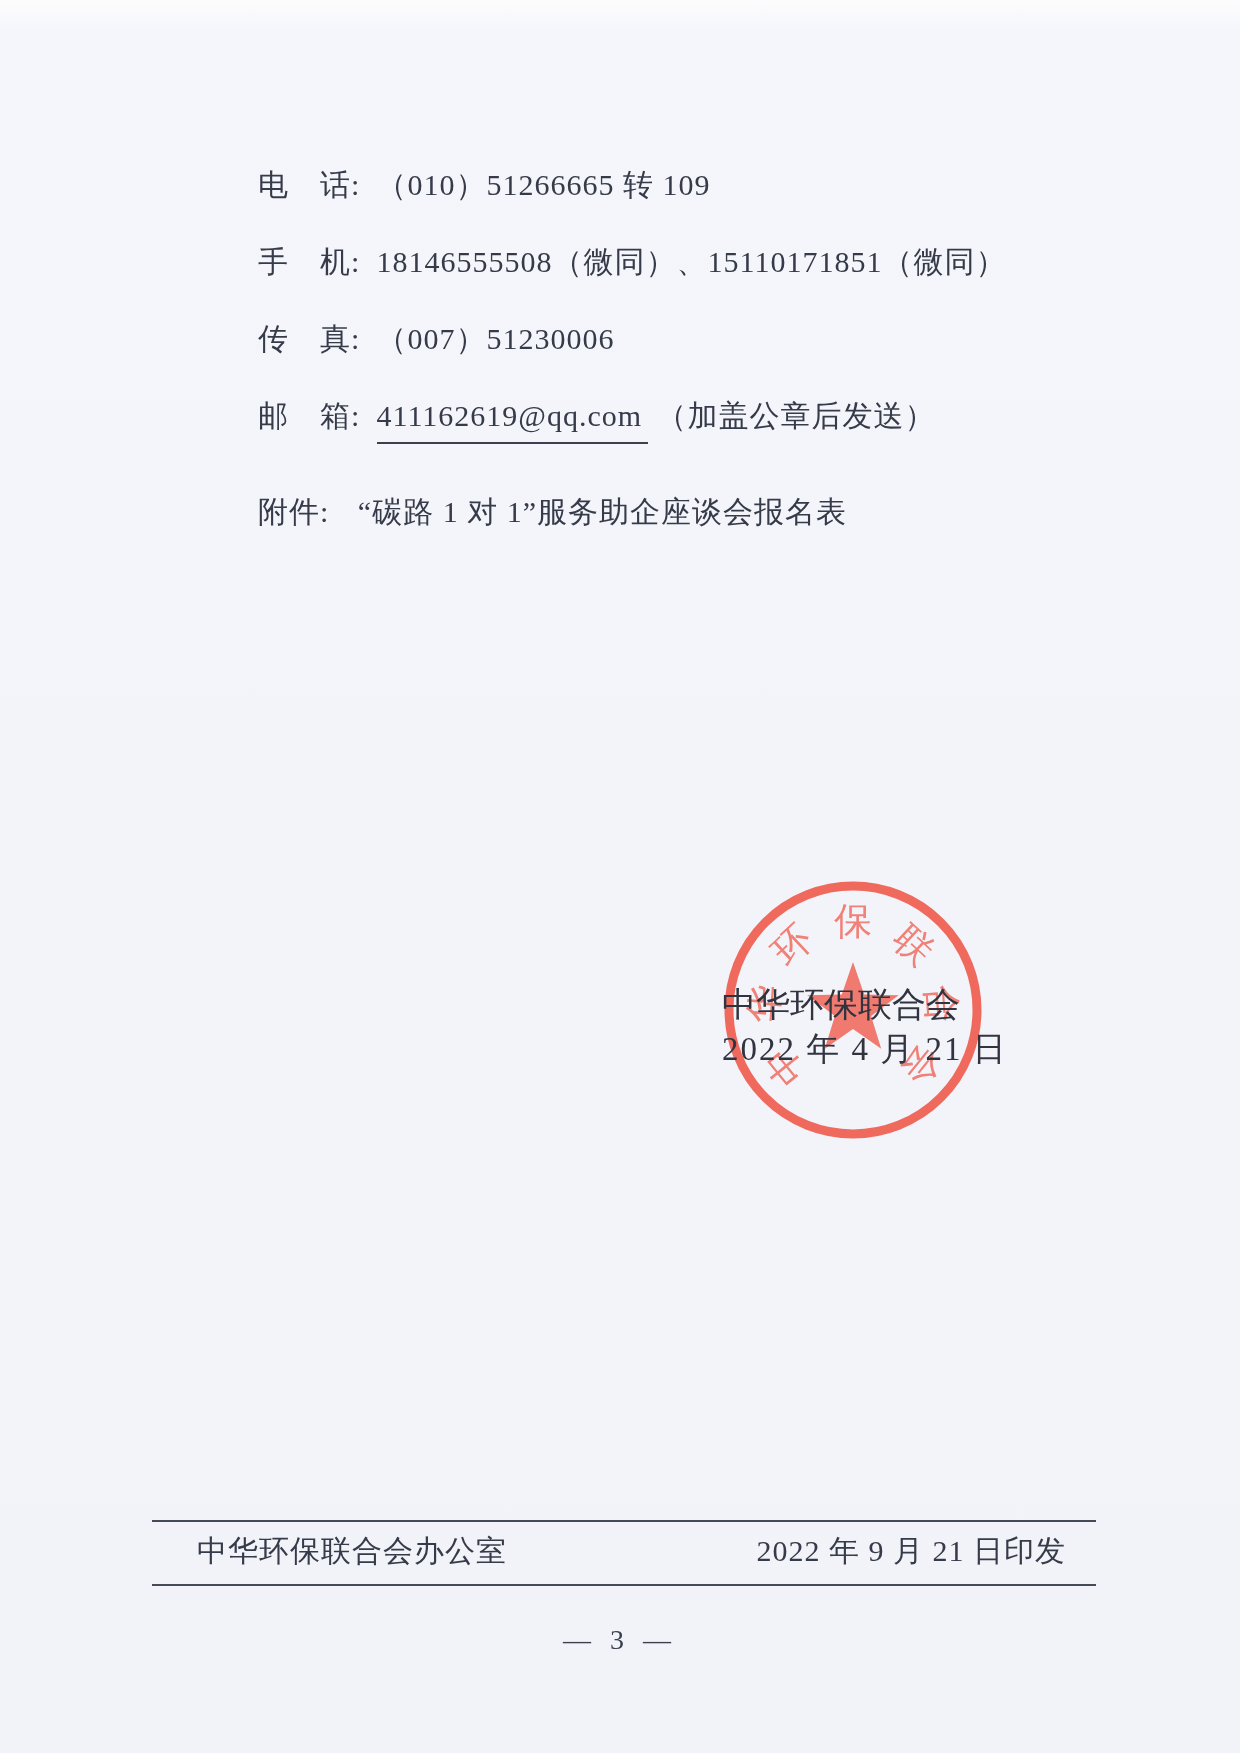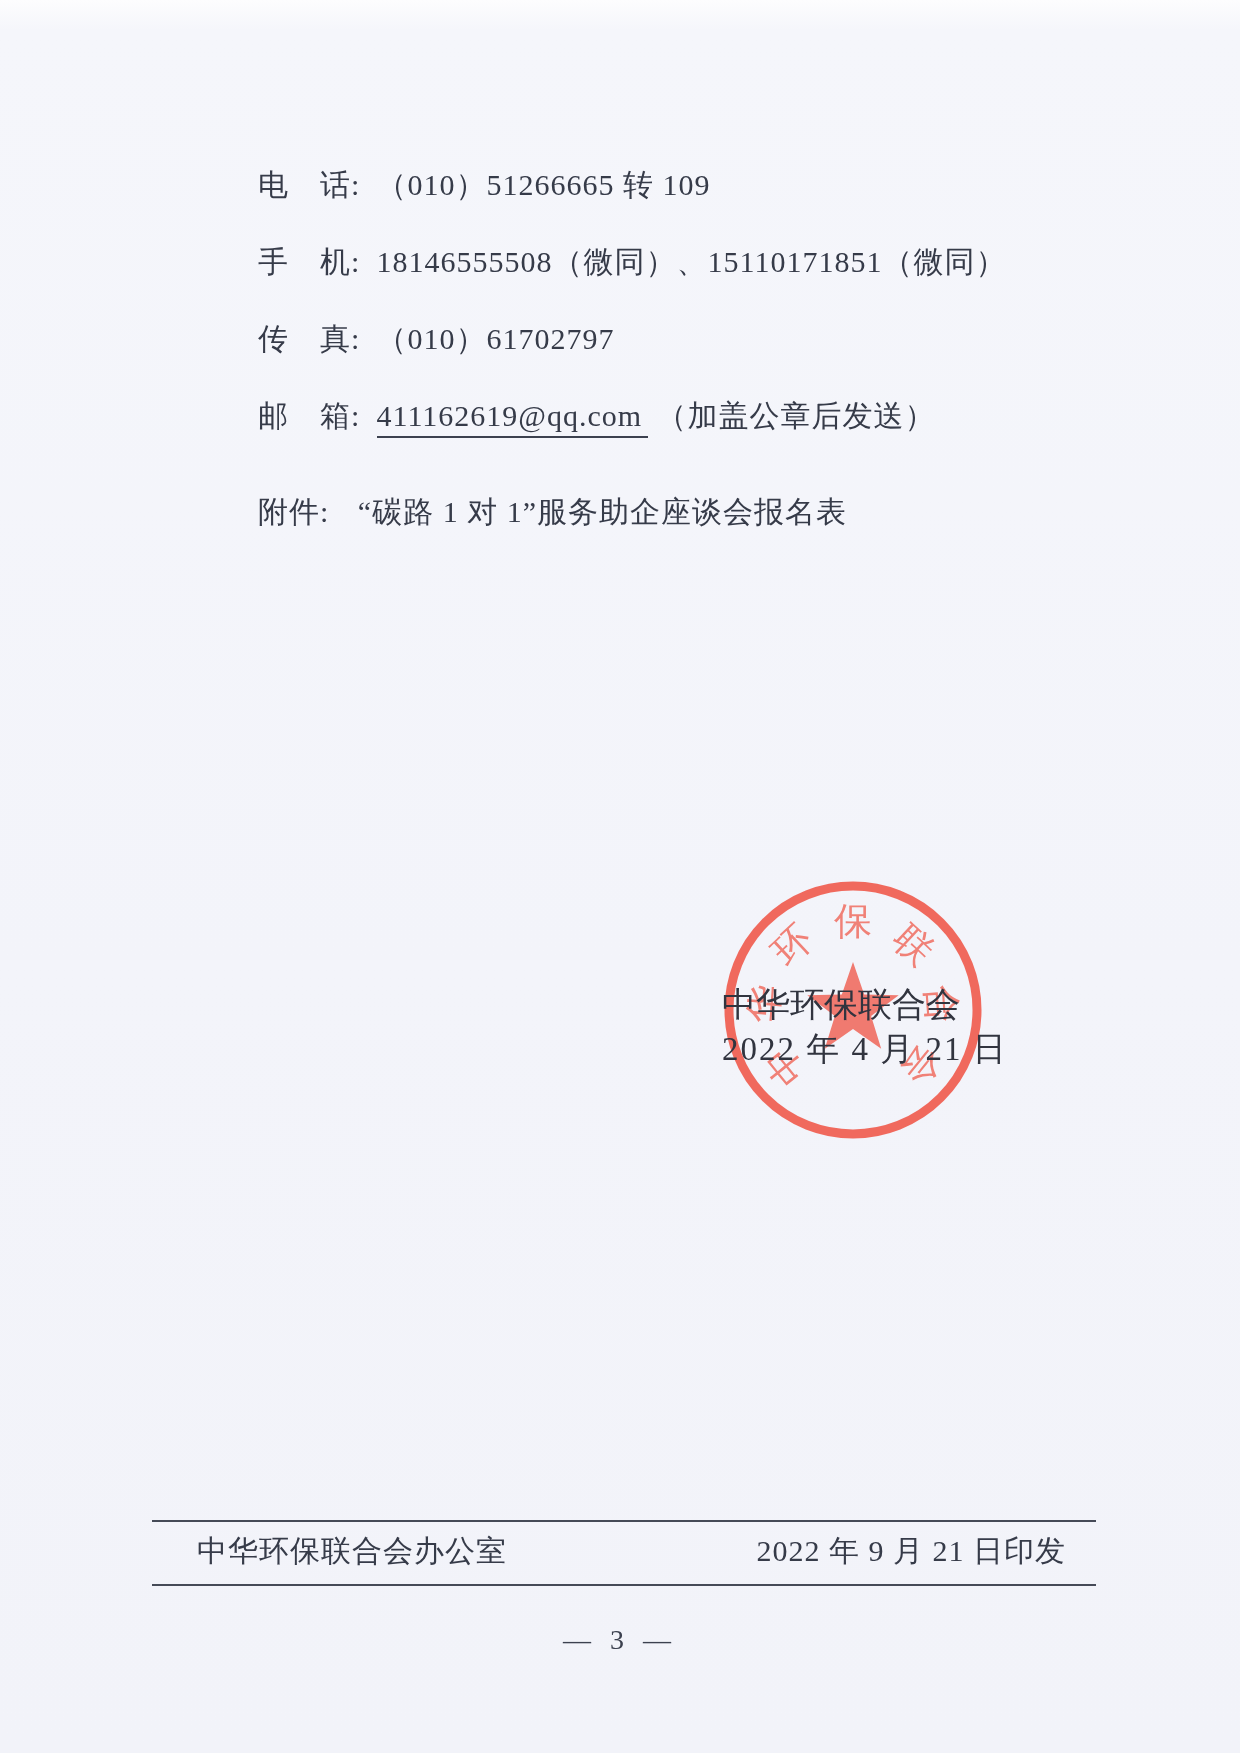--- a/index.html
+++ b/index.html
@@ -36,21 +36,21 @@
   }
   .contact-line { white-space: nowrap; }
   .contact-label {
     display: inline-block;
     min-width: 104px;
   }
   .contact-value { margin-left: 6px; }
   .email-link {
     margin-left: 6px;
     border-bottom: 2px solid #3c414f;
-    padding-bottom: 4px;
+    padding-bottom: 10px;
     padding-right: 6px;
     text-align: right;
   }
 
   
   .attachment-line {
     position: absolute;
     left: 258px;
     top: 497px;
     font-size: 30px;
@@ -153,21 +153,21 @@
     <div class="contact-line">
       <span class="contact-label">电　话:</span>
       <span class="contact-value">（010）51266665 转 109</span>
     </div>
     <div class="contact-line">
       <span class="contact-label">手　机:</span>
       <span class="contact-value">18146555508（微同）、15110171851（微同）</span>
     </div>
     <div class="contact-line">
       <span class="contact-label">传　真:</span>
-      <span class="contact-value">（010）61702797</span>
+      <span class="contact-value">（007）51230006</span>
     </div>
     <div class="contact-line">
       <span class="contact-label">邮　箱:</span>
       <span class="email-link">411162619@qq.com</span>
       <span>（加盖公章后发送）</span>
     </div>
   </div>
 
   <div class="attachment-line">
     <span>附件:</span>

